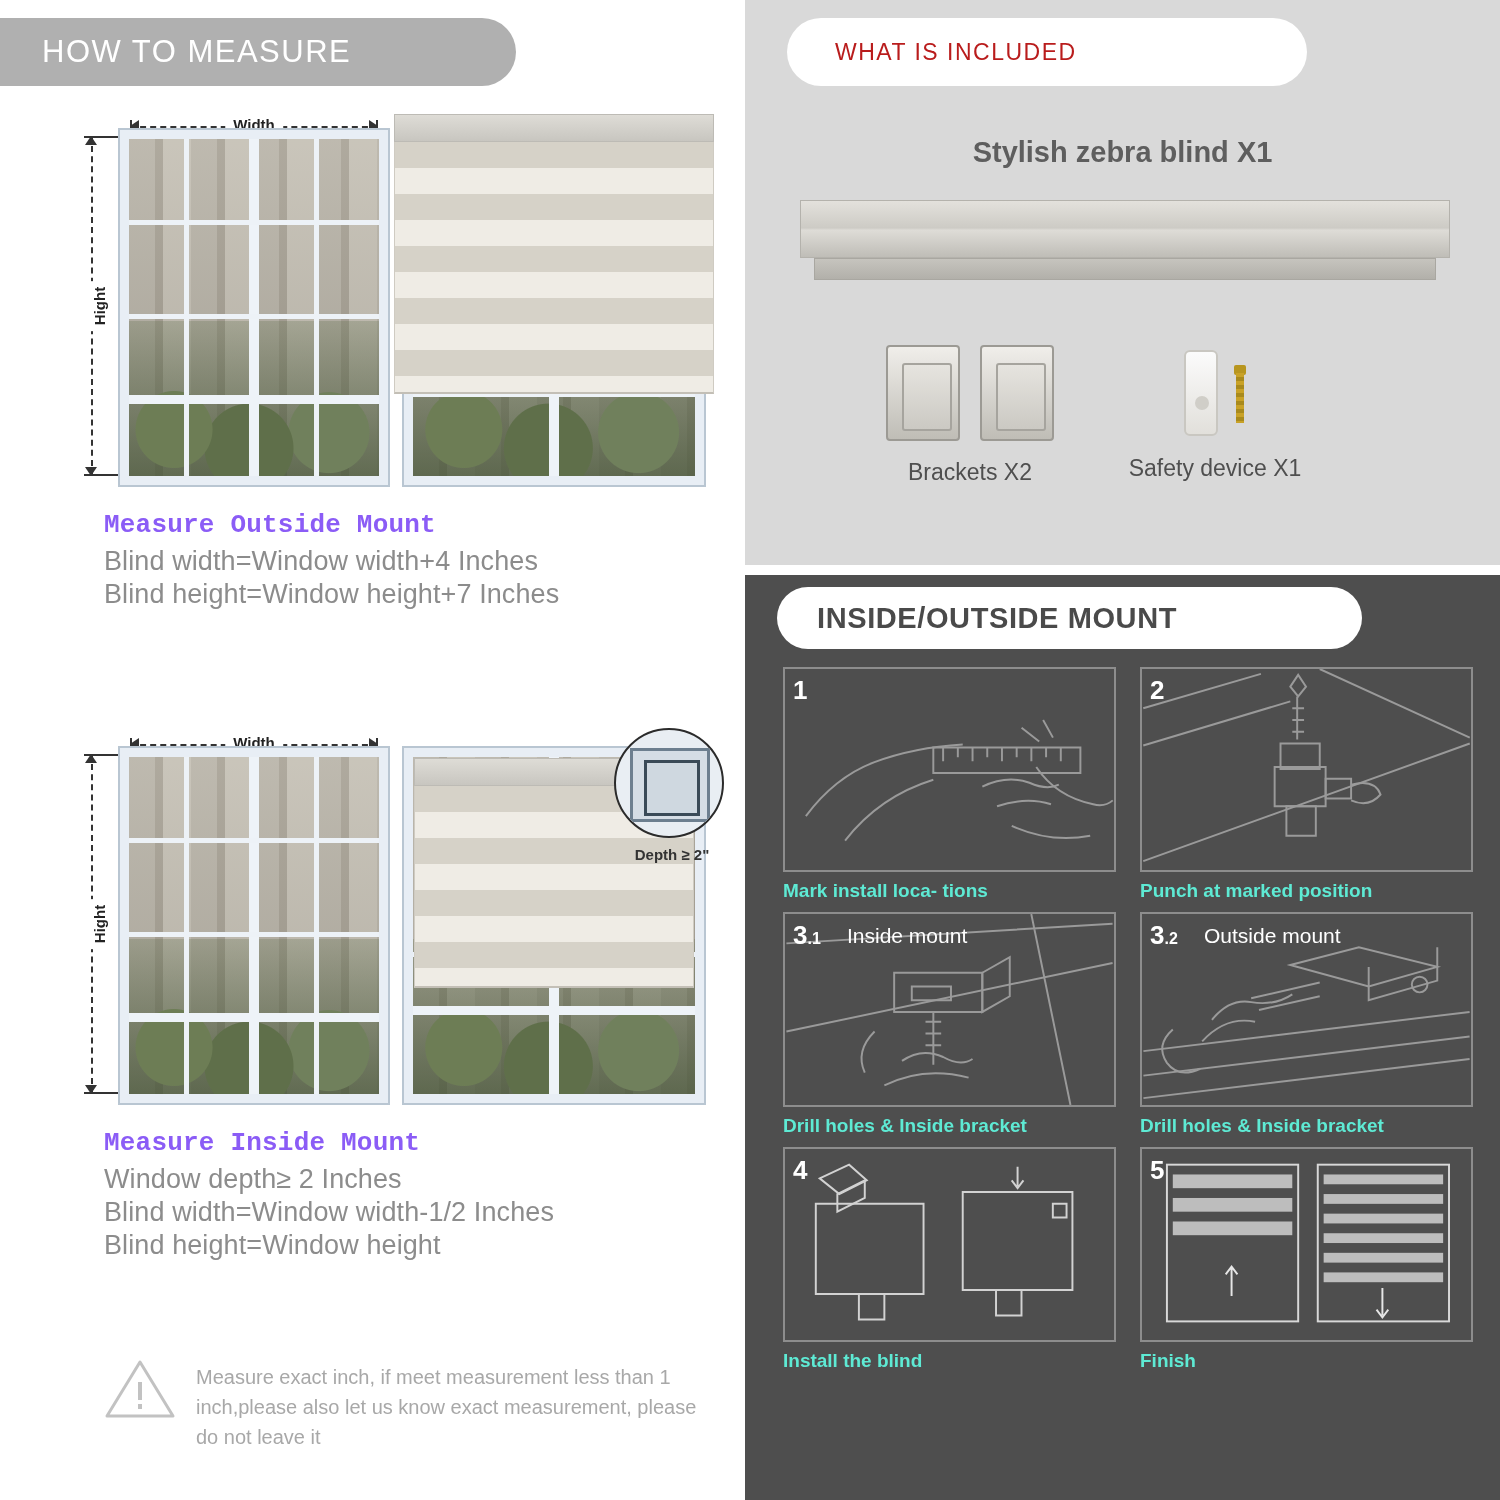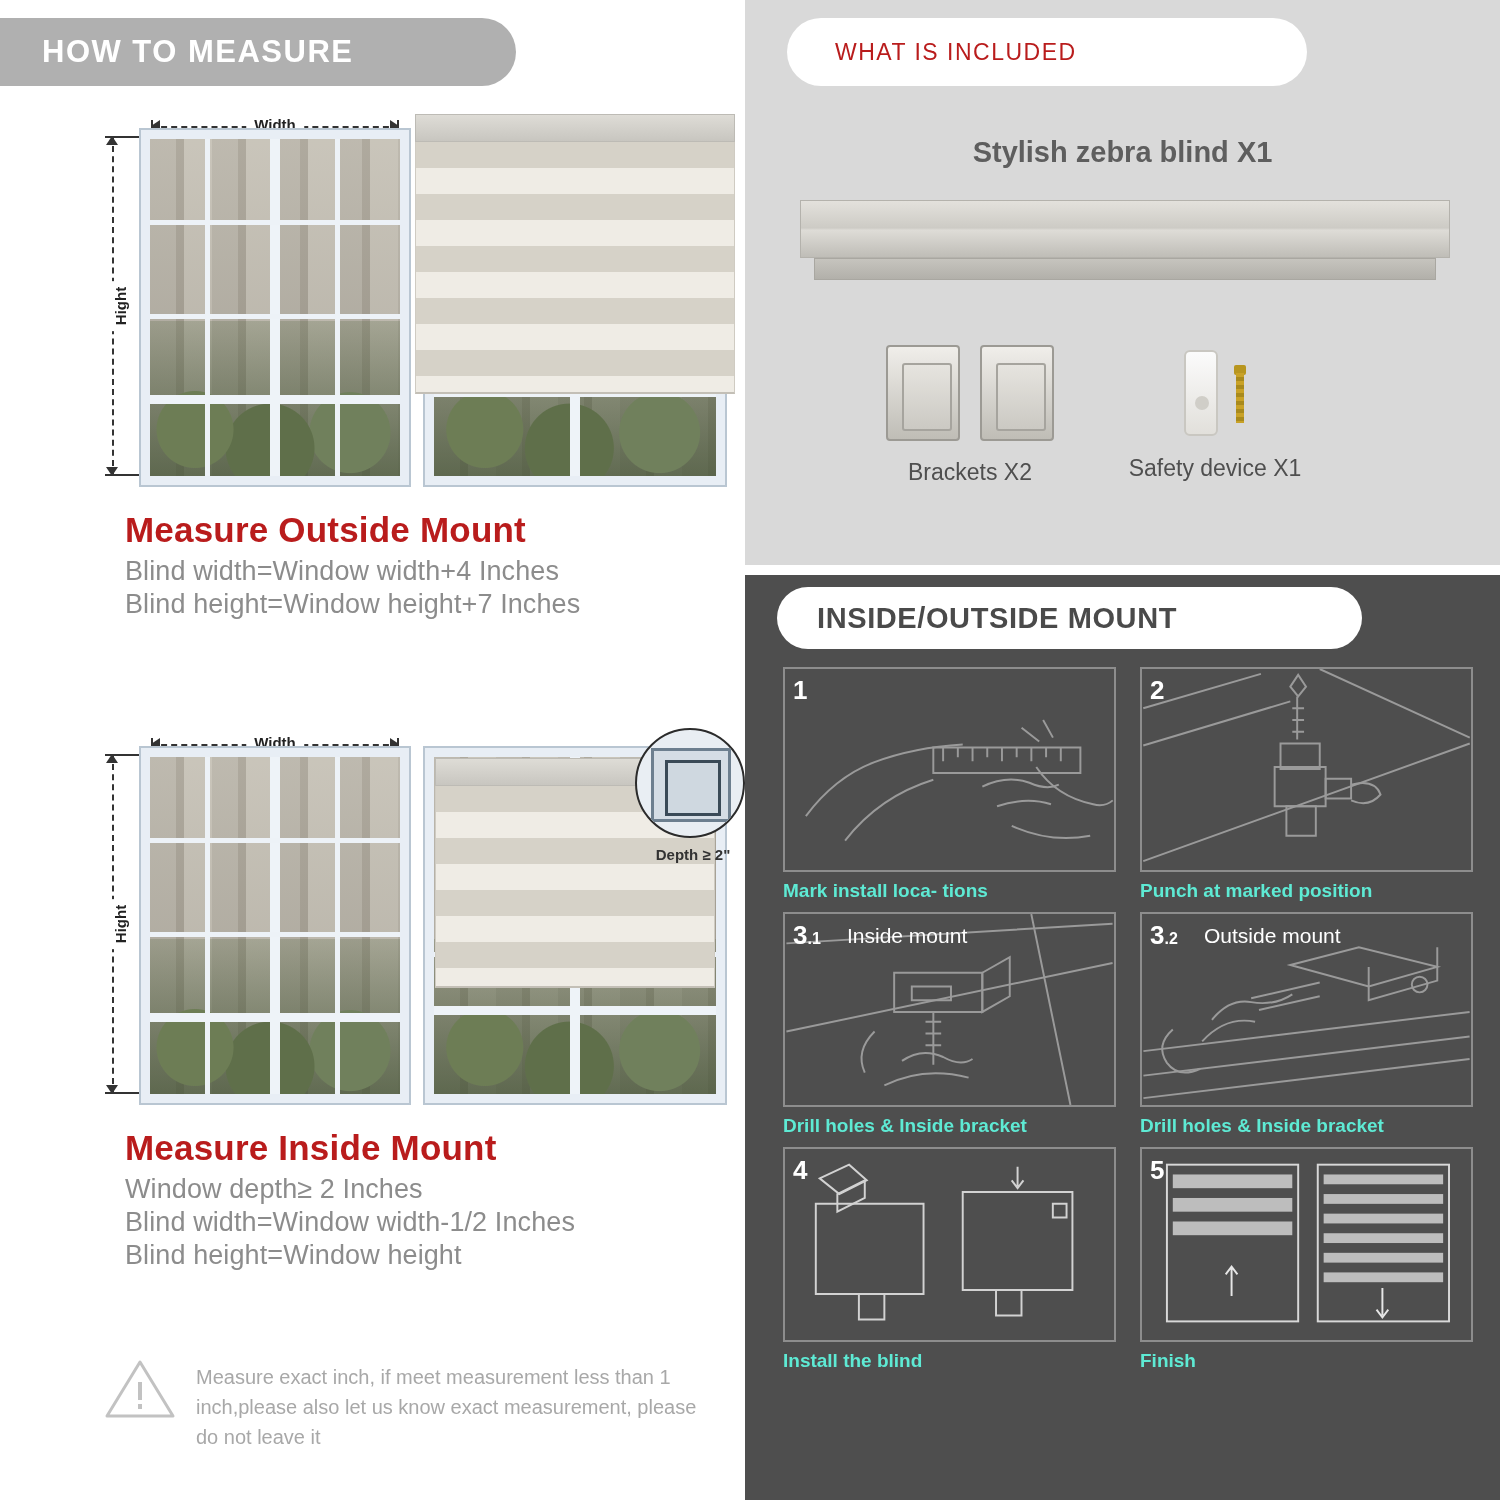--- a/index.html
+++ b/index.html
@@ -18,26 +18,26 @@
     background:#ffffff;
   }
   .badge-left {
     position:absolute; left:0; top:18px;
     width:516px; height:68px;
     background:#b0b0b0;
     border-top-right-radius:34px; border-bottom-right-radius:34px;
     display:flex; align-items:center;
   }
   .badge-left span {
-    color:#ffffff; font-size:31px; font-weight:bold; letter-spacing:1.5px;
+    color:#ffffff; font-size:31px; font-weight:normal; letter-spacing:1.5px;
     margin-left:42px;
   }
 
   
-  .measure-block { position:absolute; left:0; width:738px;padding-left:21px; }
+  .measure-block { position:absolute; left:0; width:738px; }
   .mb1 { top:100px; }
   .mb2 { top:718px; }
 
   .diagram { position:relative; width:700px; height:400px; margin-left:22px; }
 
   
   .dim-top { position:absolute; left:108px; top:16px; width:248px; height:20px; }
   .dim-top .line { position:absolute; top:10px; left:0; width:100%; border-top:2px dashed #333; }
   .dim-top .lbl {
     position:absolute; top:0px; left:50%; transform:translateX(-50%);
@@ -107,22 +107,22 @@
   .blind .fabric {
     position:absolute; left:0; right:0;
     background:repeating-linear-gradient(180deg,
       #d6d2c8 0 26px,
       #efece5 26px 52px);
     border-left:1px solid #cfcbc2; border-right:1px solid #cfcbc2;
     border-bottom:2px solid #c3bfb6;
   }
 
   .mount-title {
-    font-size:35px; font-weight:bold; color:#b91c1c;
-    margin:10px 0 6px 104px; letter-spacing:0.2px;
+    font-size:26px; font-weight:bold; color:#8b5cf6;
+    margin:10px 0 6px 104px; letter-spacing:0.2px;font-family:Liberation Mono, monospace;
   }
   .mount-line {
     font-size:27px; color:#8c8c8c; margin:2px 0 2px 104px; letter-spacing:0.1px;
   }
 
   .note {
     position:absolute; left:104px; top:1358px; width:600px;
     display:flex; gap:20px; align-items:flex-start;
   }
   .warn-tri {

